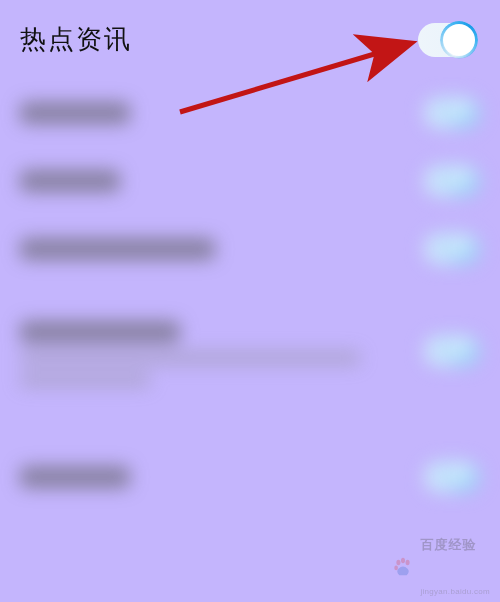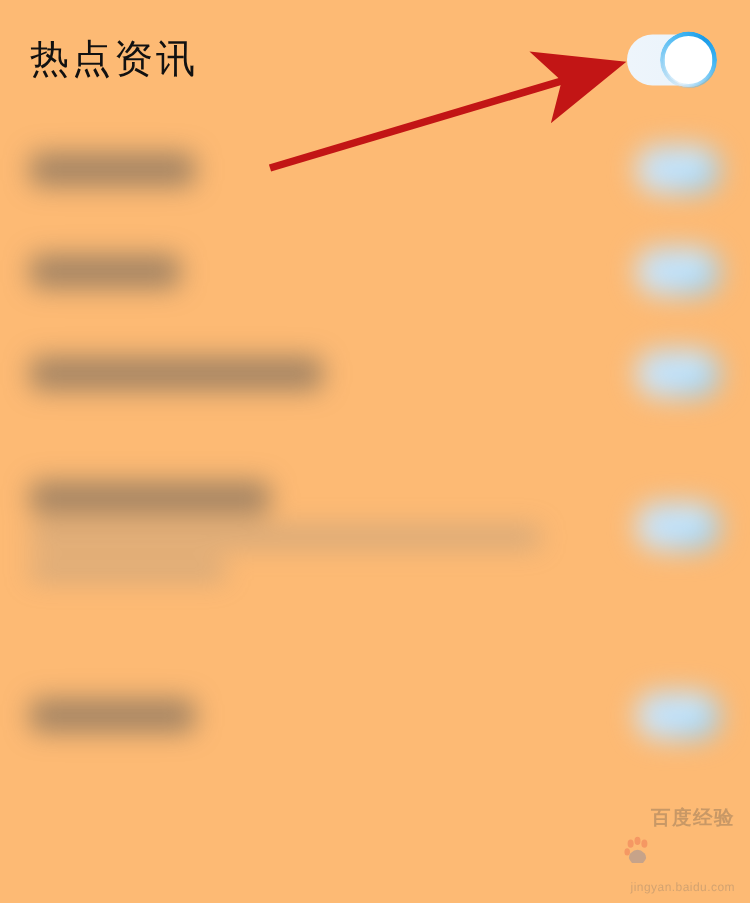--- a/index.html
+++ b/index.html
@@ -9,22 +9,21 @@
     height: 602px;
     background: #fefefe;
     font-family: "KaiTi", "STKaiti", "楷体", serif;
     overflow: hidden;
     position: relative;
   }
   .page {
     width: 500px;
     height: 602px;
     position: relative;
-    background: #fdba74;
-    text-align: right;
+    background: #c4b5fd;
   }
   .row {
     display: flex;
     align-items: center;
     justify-content: space-between;
     padding: 10px 20px 10px 20px;
     position: relative;
   }
   .row-title {
     font-size: 26px;

